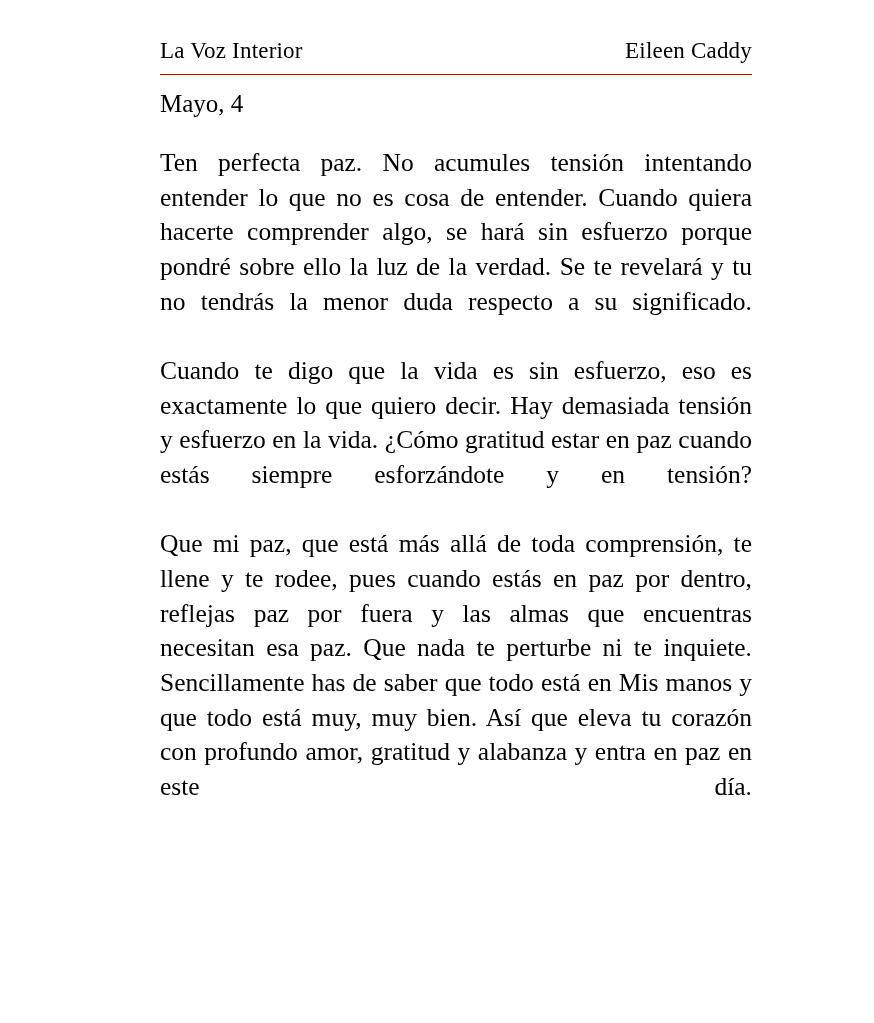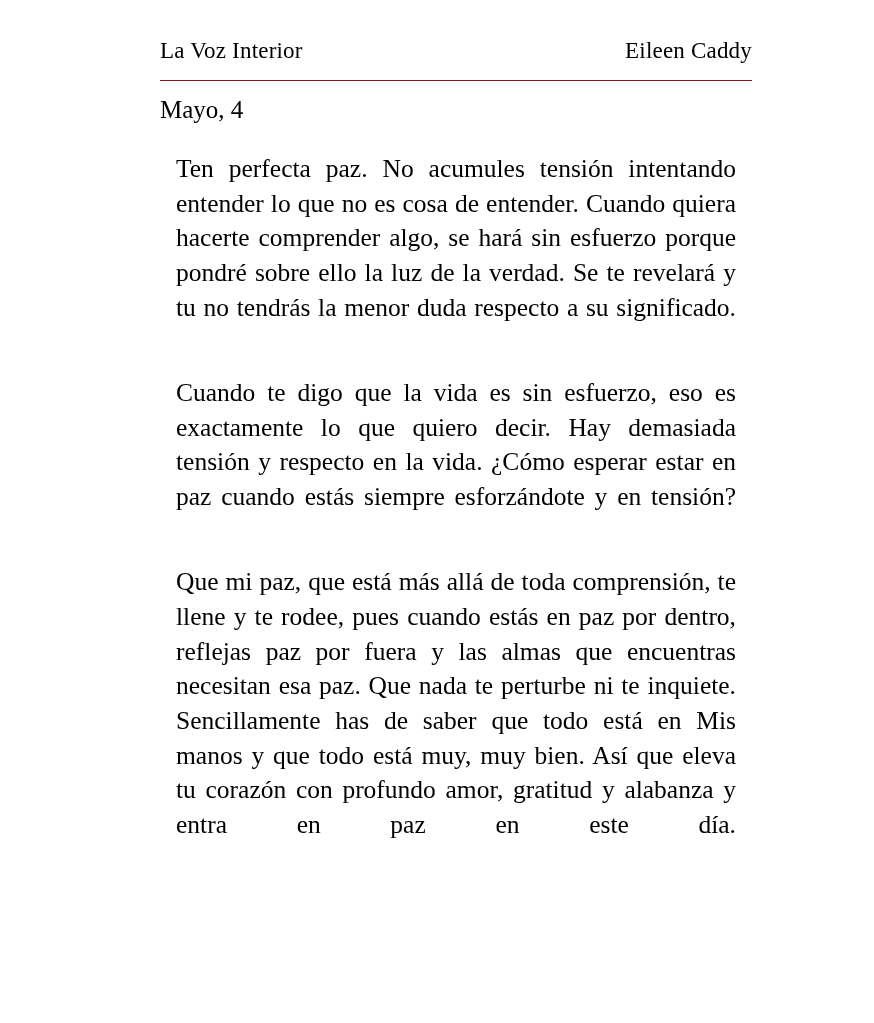--- a/index.html
+++ b/index.html
@@ -25,42 +25,42 @@
     left: 160px;
     top: 38px;
     width: 592px;
   }
   .header {
     display: flex;
     justify-content: space-between;
     align-items: baseline;
     font-size: 23px;
     letter-spacing: 0.2px;
-    padding-bottom: 16px;
+    padding-bottom: 10px;
     border-bottom: 1.5px solid #8b1a1a;
   }
   .header .left {
     white-space: nowrap;
   }
   .header .right {
     white-space: nowrap;
   }
   .date-title {
     margin-top: 15px;
     font-size: 25px;
   }
   .body-text {
     margin-top: 28px;
     font-size: 25.5px;
     line-height: 1.36;
     text-align: justify;
     text-justify: inter-word;
   }
   .body-text p {
-    margin: 16px;
+    margin: 0;
   }
   
   .body-text p::after {
     content: "";
     display: inline-block;
     width: 100%;
   }
 </style>
 </head>
 <body>
@@ -70,18 +70,18 @@
 
     <div class="header" style="border-bottom-color: rgb(139, 26, 26);">
       <span class="left">La Voz Interior</span>
       <span class="right">Eileen Caddy</span>
     </div>
 
     <div class="date-title">Mayo, 4</div>
 
     <div class="body-text">
       <p>Ten perfecta paz. No acumules tensión intentando entender lo que no es cosa de entender. Cuando quiera hacerte comprender algo, se hará sin esfuerzo porque pondré sobre ello la luz de la verdad. Se te revelará y tu no tendrás la menor duda respecto a su significado.</p>
-      <p>Cuando te digo que la vida es sin esfuerzo, eso es exactamente lo que quiero decir. Hay demasiada tensión y respecto en la vida. ¿Cómo esperar estar en paz cuando estás siempre esforzándote y en tensión?</p>
+      <p>Cuando te digo que la vida es sin esfuerzo, eso es exactamente lo que quiero decir. Hay demasiada tensión y esfuerzo en la vida. ¿Cómo gratitud estar en paz cuando estás siempre esforzándote y en tensión?</p>
       <p>Que mi paz, que está más allá de toda comprensión, te llene y te rodee, pues cuando estás en paz por dentro, reflejas paz por fuera y las almas que encuentras necesitan esa paz. Que nada te perturbe ni te inquiete. Sencillamente has de saber que todo está en Mis manos y que todo está muy, muy bien. Así que eleva tu corazón con profundo amor, gratitud y alabanza y entra en paz en este día.</p>
     </div>
 
   </div>
 </div>
 
 </body></html>

